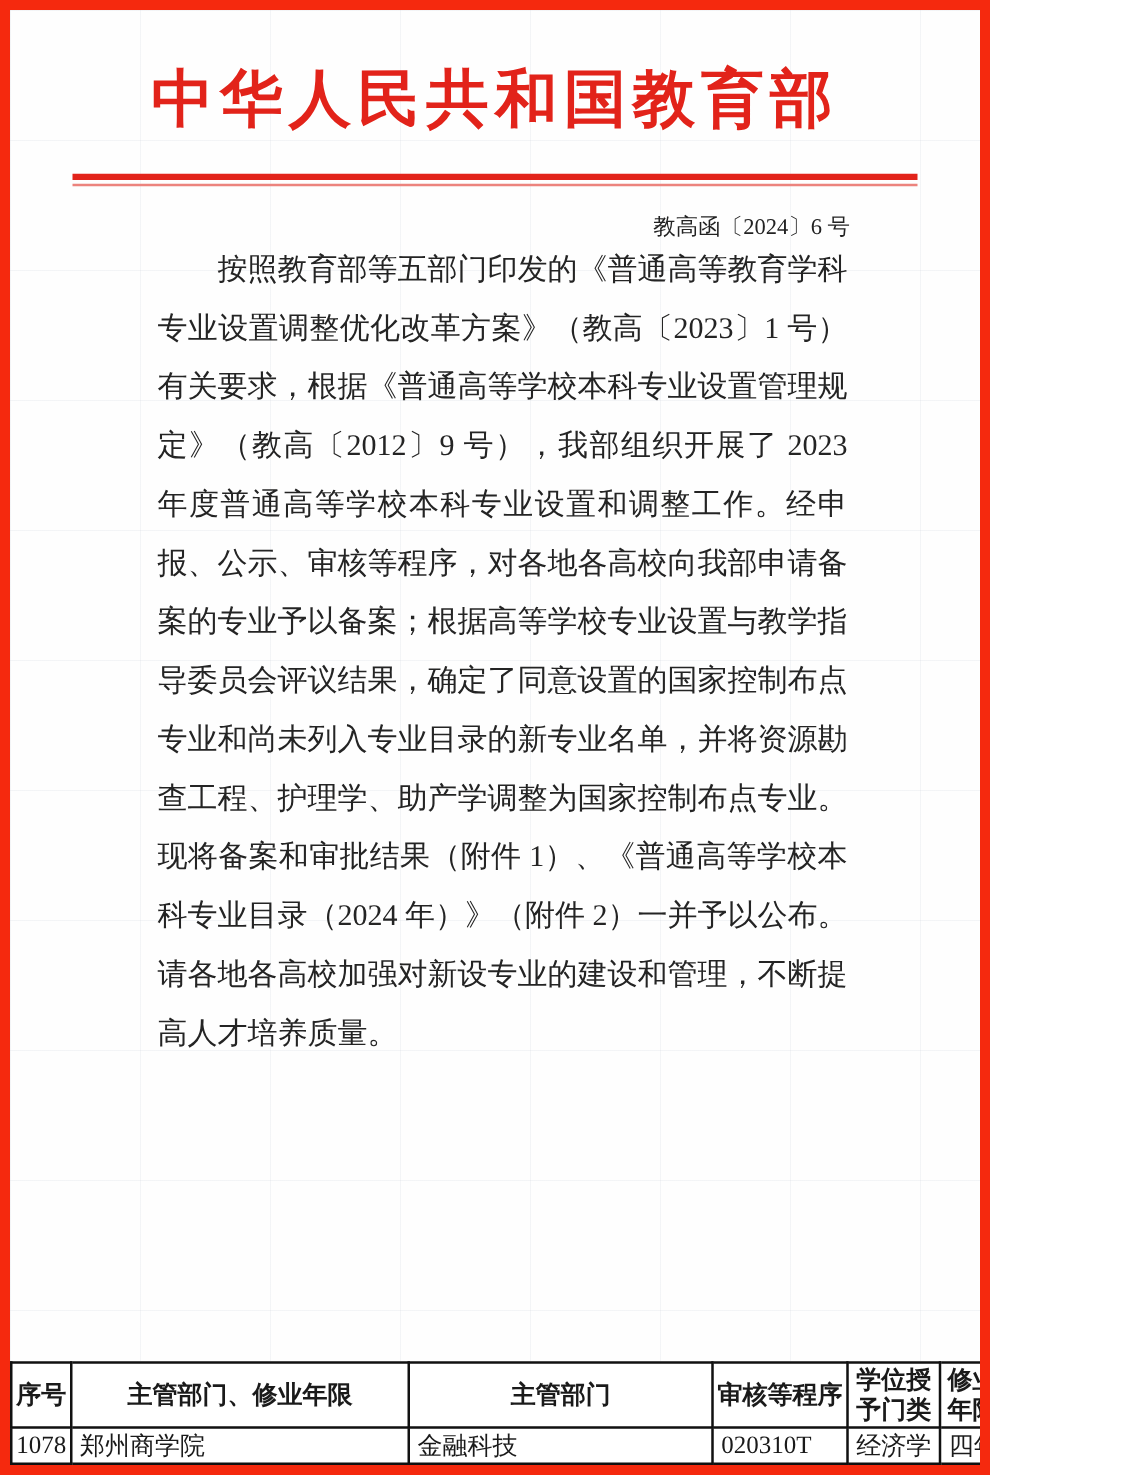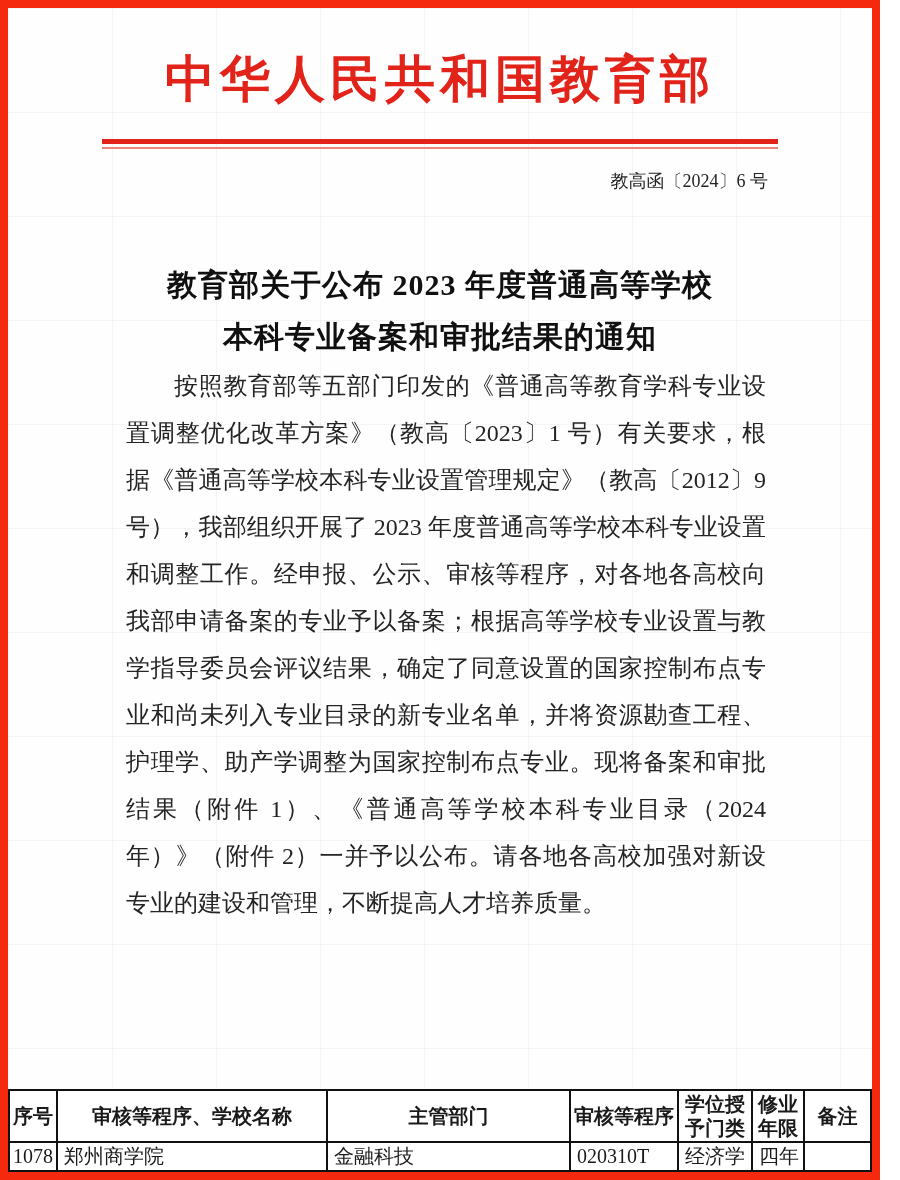--- a/index.html
+++ b/index.html
@@ -11,21 +11,21 @@
   }
   *{margin:0;padding:0;box-sizing:border-box;}
   html,body{background:#ffffff;}
   body{
     width:900px;height:1180px;
     font-family:"Liberation Serif","DejaVu Serif",serif;
     color:var(--text-color);
   }
   .page{
     position:relative;
-    width:880px;height:1180px;
+    width:792px;height:1180px;
     border:8px solid var(--frame-red);
     background-color:#fefefe;
     background-image:
       linear-gradient(rgba(205,212,222,0.22) 1px, transparent 1px),
       linear-gradient(90deg, rgba(205,212,222,0.22) 1px, transparent 1px);
     background-size:104px 104px;
     display:flex;flex-direction:column;
     overflow:hidden;
   }
   .org-name{
@@ -119,43 +119,39 @@
 
   <div class="org-name">中华人民共和国教育部</div>
 
   <div class="rules">
     <div class="rule-thick"></div>
     <div class="rule-thin"></div>
   </div>
 
   <div class="doc-number">教高函〔2024〕6 号</div>
 
-  <h1 class="doc-title">
-    <span>教育部关于公布 2023 年度普通高等学校</span><br>
-    <span>本科专业备案和审批结果的通知</span>
-  </h1>
 
 
   <p class="body-text indent">按照教育部等五部门印发的《普通高等教育学科专业设置调整优化改革方案》（教高〔2023〕1 号）有关要求，根据《普通高等学校本科专业设置管理规定》（教高〔2012〕9 号），我部组织开展了 2023 年度普通高等学校本科专业设置和调整工作。经申报、公示、审核等程序，对各地各高校向我部申请备案的专业予以备案；根据高等学校专业设置与教学指导委员会评议结果，确定了同意设置的国家控制布点专业和尚未列入专业目录的新专业名单，并将资源勘查工程、护理学、助产学调整为国家控制布点专业。现将备案和审批结果（附件 1）、《普通高等学校本科专业目录（2024 年）》（附件 2）一并予以公布。请各地各高校加强对新设专业的建设和管理，不断提高人才培养质量。</p>
 
   <div class="table-wrap">
     <table>
       <colgroup>
         <col class="c-seq">
           <col class="c-school">
           <col class="c-major">
         <col class="c-code">
           <col class="c-degree">
           <col class="c-years">
           <col class="c-note">
       </colgroup>
       <thead>
         <tr>
           <th>序号</th>
-          <th>审核等程序、学校名称</th>
+          <th>主管部门、修业年限</th>
           <th>主管部门</th>
           <th>审核等程序</th>
           <th>学位授予门类</th>
           <th>修业年限</th>
           <th>备注</th>
         </tr>
       </thead>
       <tbody>
   <tr>
     <td>1078</td>

